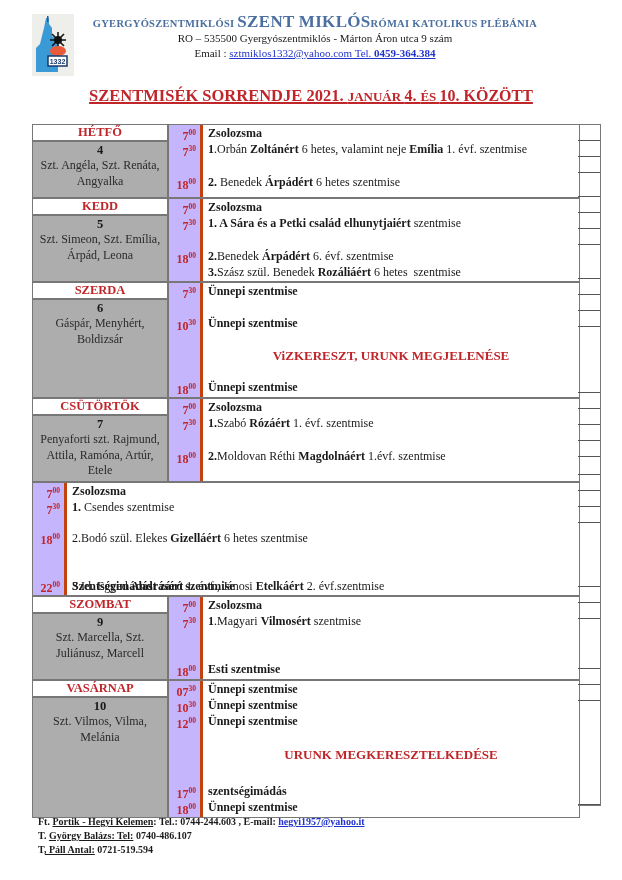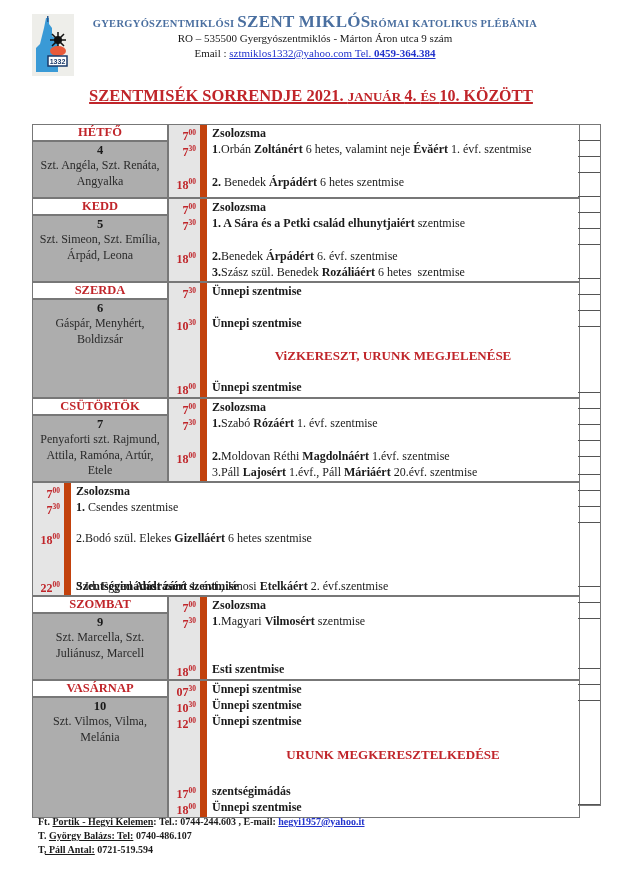--- a/index.html
+++ b/index.html
@@ -21,21 +21,21 @@
 
   .sched { position:absolute; left:32px; top:124px; width:546px;
            border:1px solid #777; border-collapse:collapse; }
   .day { display:flex; border-bottom:2px solid #777; position:relative; }
   .day:last-child { border-bottom:none; }
   .c1 { width:134px; border-right:2px solid #777; background:#adadad; display:flex; flex-direction:column; }
   .c1 .dname { background:#fff; text-align:center; color:#c0252a; font-weight:bold; font-size:12.5px;
                height:15px; line-height:15px; border-bottom:2px solid #777; }
   .c1 .dnum { text-align:center; font-weight:bold; font-size:12.5px; line-height:15px; margin-top:1px; }
   .c1 .saints { text-align:center; font-size:12px; line-height:15.5px; color:#2a2a2a; }
-  .c2 { width:31px; border-right:7px solid #c2410c; background:#e5e5e5; position:relative; }
+  .c2 { width:31px; border-right:3px solid #c2410c; background:#c4b5fd; position:relative; }
   .c3 { flex:1; background:#fff; position:relative; }
   .t { position:absolute; right:4px; color:#c0252a; font-weight:bold; font-size:12px; line-height:14px; }
   .t sup { font-size:7.5px; vertical-align:5px; }
   .e { position:absolute; left:5px; font-size:12px; line-height:14px; white-space:nowrap; }
   .feast { position:absolute; left:0; right:0; text-align:center; color:#c0252a; font-weight:bold; font-size:13px; }
 
   .side { position:absolute; left:578px; top:124px; width:22px; border:1px solid #777; border-left:none; }
   .side div { border-bottom:1px solid #555; box-sizing:border-box; }
 
   .foot { position:absolute; left:38px; top:815px; font-size:10px; font-weight:bold; line-height:14px; }
@@ -79,21 +79,21 @@
         <div class="dnum">4</div>
         <div class="saints">Szt. Angéla, Szt. Renáta, Angyalka</div>
       </div>
       <div class="c2">
         <div class="t" style="top: 1px;">7<sup>00</sup></div>
         <div class="t" style="top: 17px;">7<sup>30</sup></div>
         <div class="t" style="top: 50px;">18<sup>00</sup></div>
       </div>
       <div class="c3">
         <div class="e" style="top: 1px;"><b>Zsolozsma</b></div>
-        <div class="e" style="top: 17px;"><b>1</b>.Orbán <b>Zoltánért</b> 6 hetes, valamint neje <b>Évăért</b> 1. évf. szentmise</div>
+        <div class="e" style="top: 17px;"><b>1</b>.Orbán <b>Zoltánért</b> 6 hetes, valamint neje <b>Emília</b> 1. évf. szentmise</div>
         <div class="e" style="top: 50px;"><b>2.</b> Benedek <b>Árpádért</b> 6 hetes szentmise</div>
       </div>
     </div>
     <div class="day" style="height: 82px;">
       <div class="c1">
         <div class="dname">KEDD</div>
         <div class="dnum">5</div>
         <div class="saints">Szt. Simeon, Szt. Emília, Árpád, Leona</div>
       </div>
       <div class="c2">
@@ -134,21 +134,20 @@
       </div>
       <div class="c2">
         <div class="t" style="top: 1px;">7<sup>00</sup></div>
         <div class="t" style="top: 17px;">7<sup>30</sup></div>
         <div class="t" style="top: 50px;">18<sup>00</sup></div>
       </div>
       <div class="c3">
         <div class="e" style="top: 1px;"><b>Zsolozsma</b></div>
         <div class="e" style="top: 17px;"><b>1.</b>Szabó <b>Rózáért</b> 1. évf. szentmise</div>
         <div class="e" style="top: 50px;"><b>2.</b>Moldovan Réthi <b>Magdolnáért</b> 1.évf. szentmise</div>
-        <div class="e" style="top: 66px;">3.Páll <b>Lajosért</b> 1.évf., Páll <b>Máriáért</b> 20.évf. szentmise</div>
       </div>
     </div>
     <div class="day" style="height: 112px;">
       <div class="c2">
         <div class="t" style="top: 1px;">7<sup>00</sup></div>
         <div class="t" style="top: 17px;">7<sup>30</sup></div>
         <div class="t" style="top: 47px;">18<sup>00</sup></div>
         <div class="t" style="top: 95px;">22<sup>00</sup></div>
       </div>
       <div class="c3">

